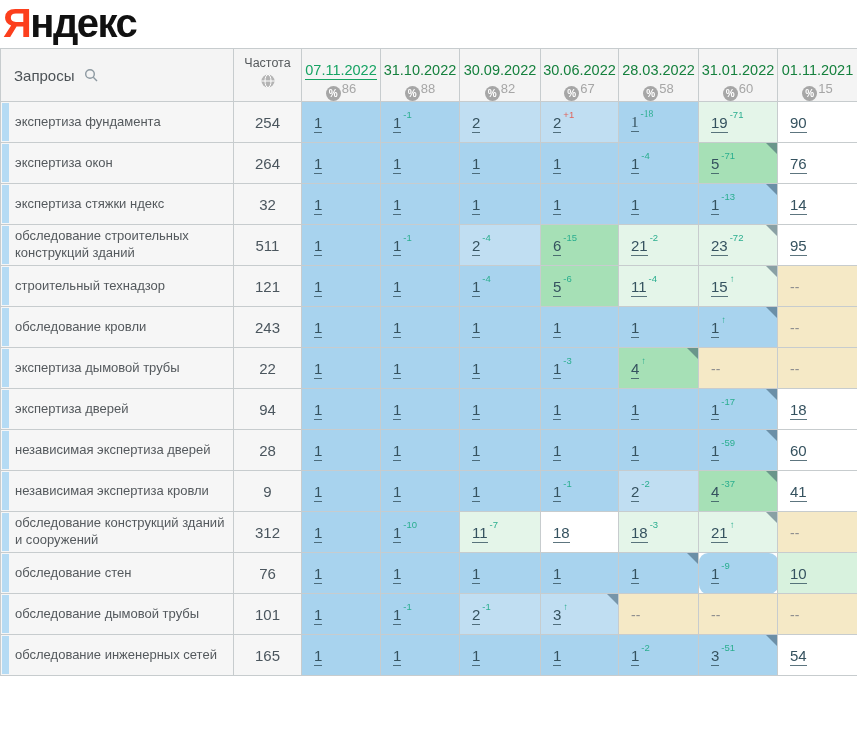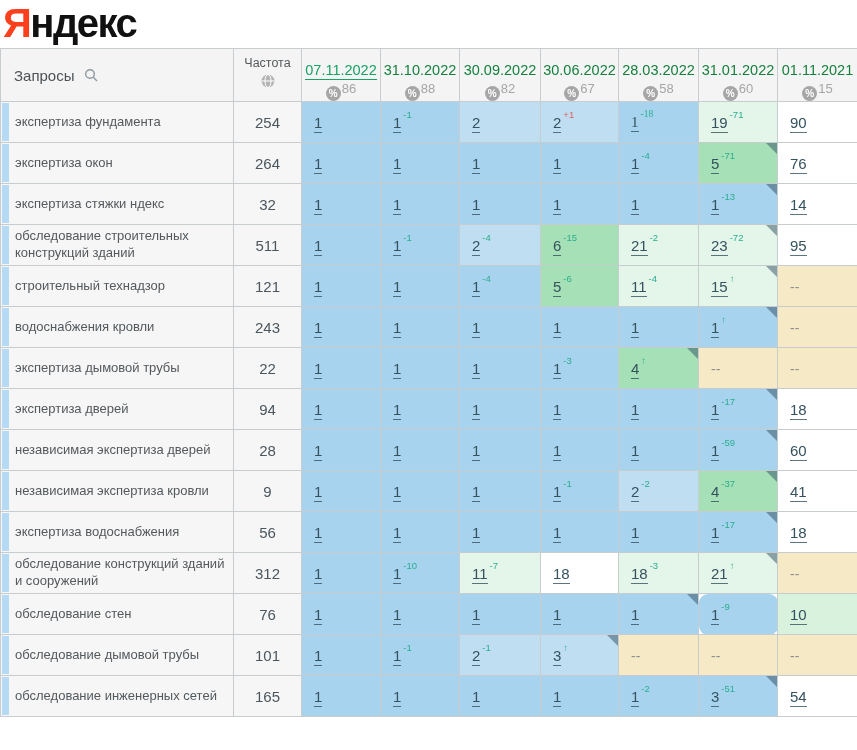--- a/index.html
+++ b/index.html
@@ -155,21 +155,21 @@
           <td class="f-cell">121</td>
           <td class="p-cell" style="background: rgb(168, 211, 238);"><a class="num">1</a></td>
           <td class="p-cell" style="background: rgb(168, 211, 238);"><a class="num">1</a></td>
           <td class="p-cell" style="background: rgb(168, 211, 238);"><a class="num">1</a><sup class="delta up">-4</sup></td>
           <td class="p-cell" style="background: rgb(166, 224, 182);"><a class="num">5</a><sup class="delta up">-6</sup></td>
           <td class="p-cell" style="background: rgb(228, 245, 233);"><a class="num">11</a><sup class="delta up">-4</sup></td>
           <td class="p-cell" style="background: rgb(228, 245, 233);"><span class="marker"></span><a class="num">15</a><sup class="delta up">↑</sup></td>
           <td class="p-cell" style="background: rgb(245, 233, 198);"><span class="dash">--</span></td>
         </tr>
         <tr>
-          <td class="q-cell"><span class="strip"></span><span>водоснабжения кровли</span></td>
+          <td class="q-cell"><span class="strip"></span><span>обследование кровли</span></td>
           <td class="f-cell">243</td>
           <td class="p-cell" style="background: rgb(168, 211, 238);"><a class="num">1</a></td>
           <td class="p-cell" style="background: rgb(168, 211, 238);"><a class="num">1</a></td>
           <td class="p-cell" style="background: rgb(168, 211, 238);"><a class="num">1</a></td>
           <td class="p-cell" style="background: rgb(168, 211, 238);"><a class="num">1</a></td>
           <td class="p-cell" style="background: rgb(168, 211, 238);"><a class="num">1</a></td>
           <td class="p-cell" style="background: rgb(168, 211, 238);"><span class="marker"></span><a class="num">1</a><sup class="delta up">↑</sup></td>
           <td class="p-cell" style="background: rgb(245, 233, 198);"><span class="dash">--</span></td>
         </tr>
         <tr>
@@ -208,31 +208,20 @@
         <tr>
           <td class="q-cell"><span class="strip"></span><span>независимая экспертиза кровли</span></td>
           <td class="f-cell">9</td>
           <td class="p-cell" style="background: rgb(168, 211, 238);"><a class="num">1</a></td>
           <td class="p-cell" style="background: rgb(168, 211, 238);"><a class="num">1</a></td>
           <td class="p-cell" style="background: rgb(168, 211, 238);"><a class="num">1</a></td>
           <td class="p-cell" style="background: rgb(168, 211, 238);"><a class="num">1</a><sup class="delta up">-1</sup></td>
           <td class="p-cell" style="background: rgb(192, 222, 242);"><a class="num">2</a><sup class="delta up">-2</sup></td>
           <td class="p-cell" style="background: rgb(166, 224, 182);"><span class="marker"></span><a class="num">4</a><sup class="delta up">-37</sup></td>
           <td class="p-cell" style="background: rgb(255, 255, 255);"><a class="num">41</a></td>
-        </tr>
-        <tr>
-          <td class="q-cell"><span class="strip"></span><span>экспертиза водоснабжения</span></td>
-          <td class="f-cell">56</td>
-          <td class="p-cell" style="background: rgb(168, 211, 238);"><a class="num">1</a></td>
-          <td class="p-cell" style="background: rgb(168, 211, 238);"><a class="num">1</a></td>
-          <td class="p-cell" style="background: rgb(168, 211, 238);"><a class="num">1</a></td>
-          <td class="p-cell" style="background: rgb(168, 211, 238);"><a class="num">1</a></td>
-          <td class="p-cell" style="background: rgb(168, 211, 238);"><a class="num">1</a></td>
-          <td class="p-cell" style="background: rgb(168, 211, 238);"><span class="marker"></span><a class="num">1</a><sup class="delta up">-17</sup></td>
-          <td class="p-cell" style="background: rgb(255, 255, 255);"><a class="num">18</a></td>
         </tr>
         <tr>
           <td class="q-cell"><span class="strip"></span><span>обследование конструкций зданий и сооружений</span></td>
           <td class="f-cell">312</td>
           <td class="p-cell" style="background: rgb(168, 211, 238);"><a class="num">1</a></td>
           <td class="p-cell" style="background: rgb(168, 211, 238);"><a class="num">1</a><sup class="delta up">-10</sup></td>
           <td class="p-cell" style="background: rgb(228, 245, 233);"><a class="num">11</a><sup class="delta up">-7</sup></td>
           <td class="p-cell" style="background: rgb(255, 255, 255);"><a class="num">18</a></td>
           <td class="p-cell" style="background: rgb(228, 245, 233);"><a class="num">18</a><sup class="delta up">-3</sup></td>
           <td class="p-cell" style="background: rgb(228, 245, 233);"><span class="marker"></span><a class="num">21</a><sup class="delta up">↑</sup></td>

